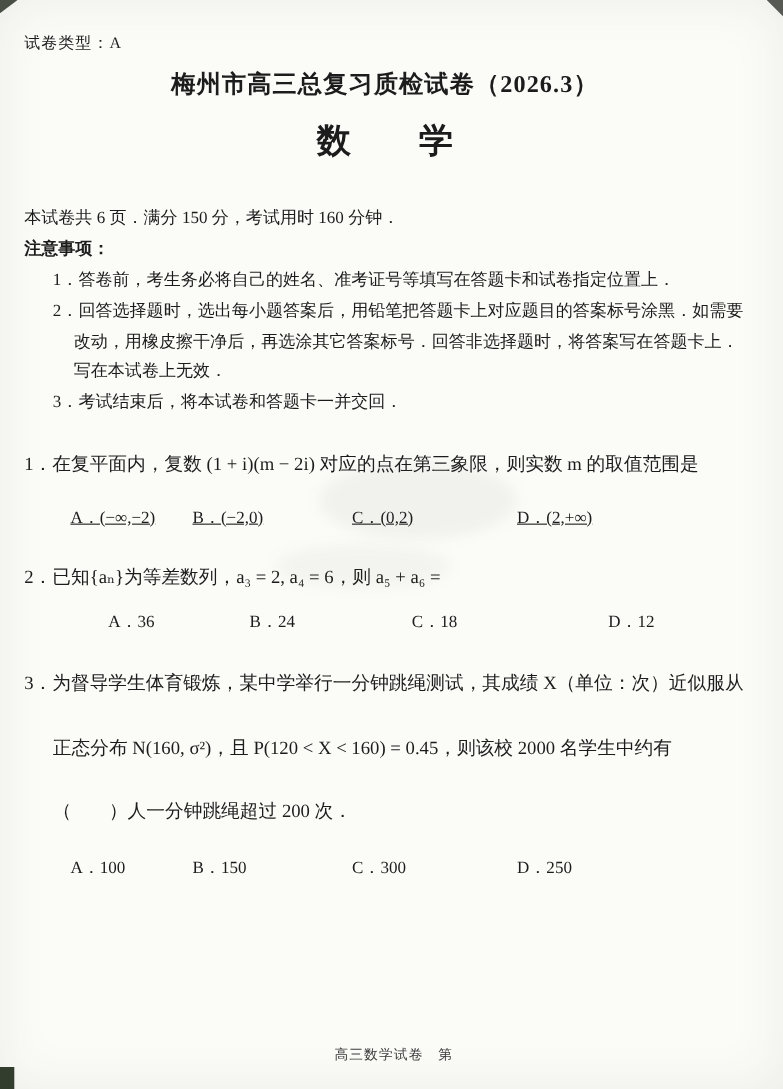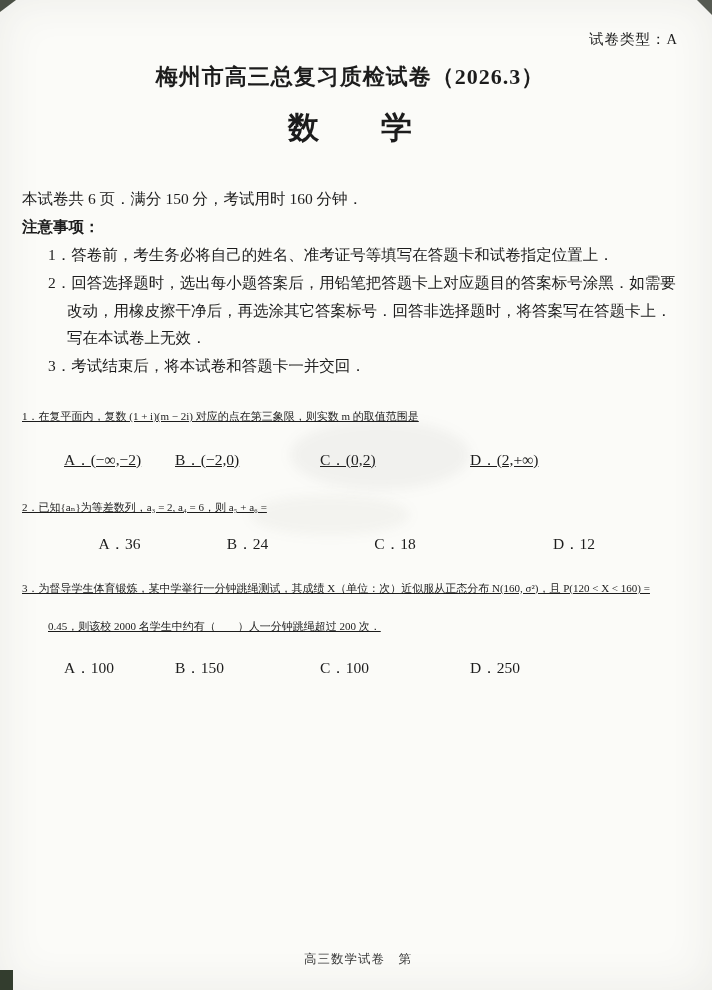--- a/index.html
+++ b/index.html
@@ -22,21 +22,21 @@
   .corner { position: absolute; }
   .corner-tl { top: 0; left: 0; width: 16px; height: 12px; background: #4a4f45; clip-path: polygon(0 0,100% 0,0 100%); }
   .corner-tr { top: 0; right: 0; width: 15px; height: 15px; background: #565a52; clip-path: polygon(0 0,100% 0,100% 100%); }
   .corner-bl { bottom: 0; left: 0; width: 13px; height: 20px; background: #333d2e; }
   .smudge { position: absolute; border-radius: 50%; filter: blur(6px); pointer-events: none; }
   .smudge-1 { left: 290px; top: 420px; width: 180px; height: 70px; background: rgba(90,90,85,0.06); }
   .smudge-2 { left: 250px; top: 495px; width: 160px; height: 40px; background: rgba(90,90,85,0.05); }
 
   .paper-type {
     padding-top: 30px;
-    text-align: right;
+    text-align: left;
     font-size: 14.5px;
     letter-spacing: 1px;
   }
   .title {
     margin: 13px 0 0;
     text-align: center;
     font-size: 22px;
     font-weight: bold;
     letter-spacing: 1px;
   }
@@ -68,25 +68,24 @@
     margin: 32px 0 0;
     font-size: 15.5px;
     font-weight: bold;
     line-height: 2.85;
     padding-left: 31px;
     text-indent: -31px;
   }
   .question { margin: 0; }
   .q-text {
     margin: 0;
-    font-size: 11px;
+    font-size: 17px;
     line-height: 1.85;
     padding-left: 26px;
     text-indent: -26px;
-    text-decoration: underline;
   }
   .q1 .q-text { margin-top: 26px; }
   .q2 .q-text { margin-top: 24px; }
   .q3 .q-text { margin-top: 12px; line-height: 3.45; }
   .options {
     display: grid;
     grid-template-columns: 111px 145px 150px 1fr;
     padding-left: 42px;
     font-size: 15.5px;
     line-height: 1.8;
@@ -145,20 +144,20 @@
       <span class="opt">C．18</span>
       <span class="opt">D．12</span>
     </div>
   </div>
 
   <div class="question q3">
     <p class="q-text">3．为督导学生体育锻炼，某中学举行一分钟跳绳测试，其成绩 X（单位：次）近似服从正态分布 N(160, σ²)，且 P(120 &lt; X &lt; 160) = 0.45，则该校 2000 名学生中约有（　　）人一分钟跳绳超过 200 次．</p>
     <div class="options">
       <span class="opt">A．100</span>
       <span class="opt">B．150</span>
-      <span class="opt">C．100</span>
+      <span class="opt">C．300</span>
       <span class="opt">D．250</span>
     </div>
   </div>
 
   <div class="footer">高三数学试卷　第</div>
 
 </div>
 
 </body></html>

